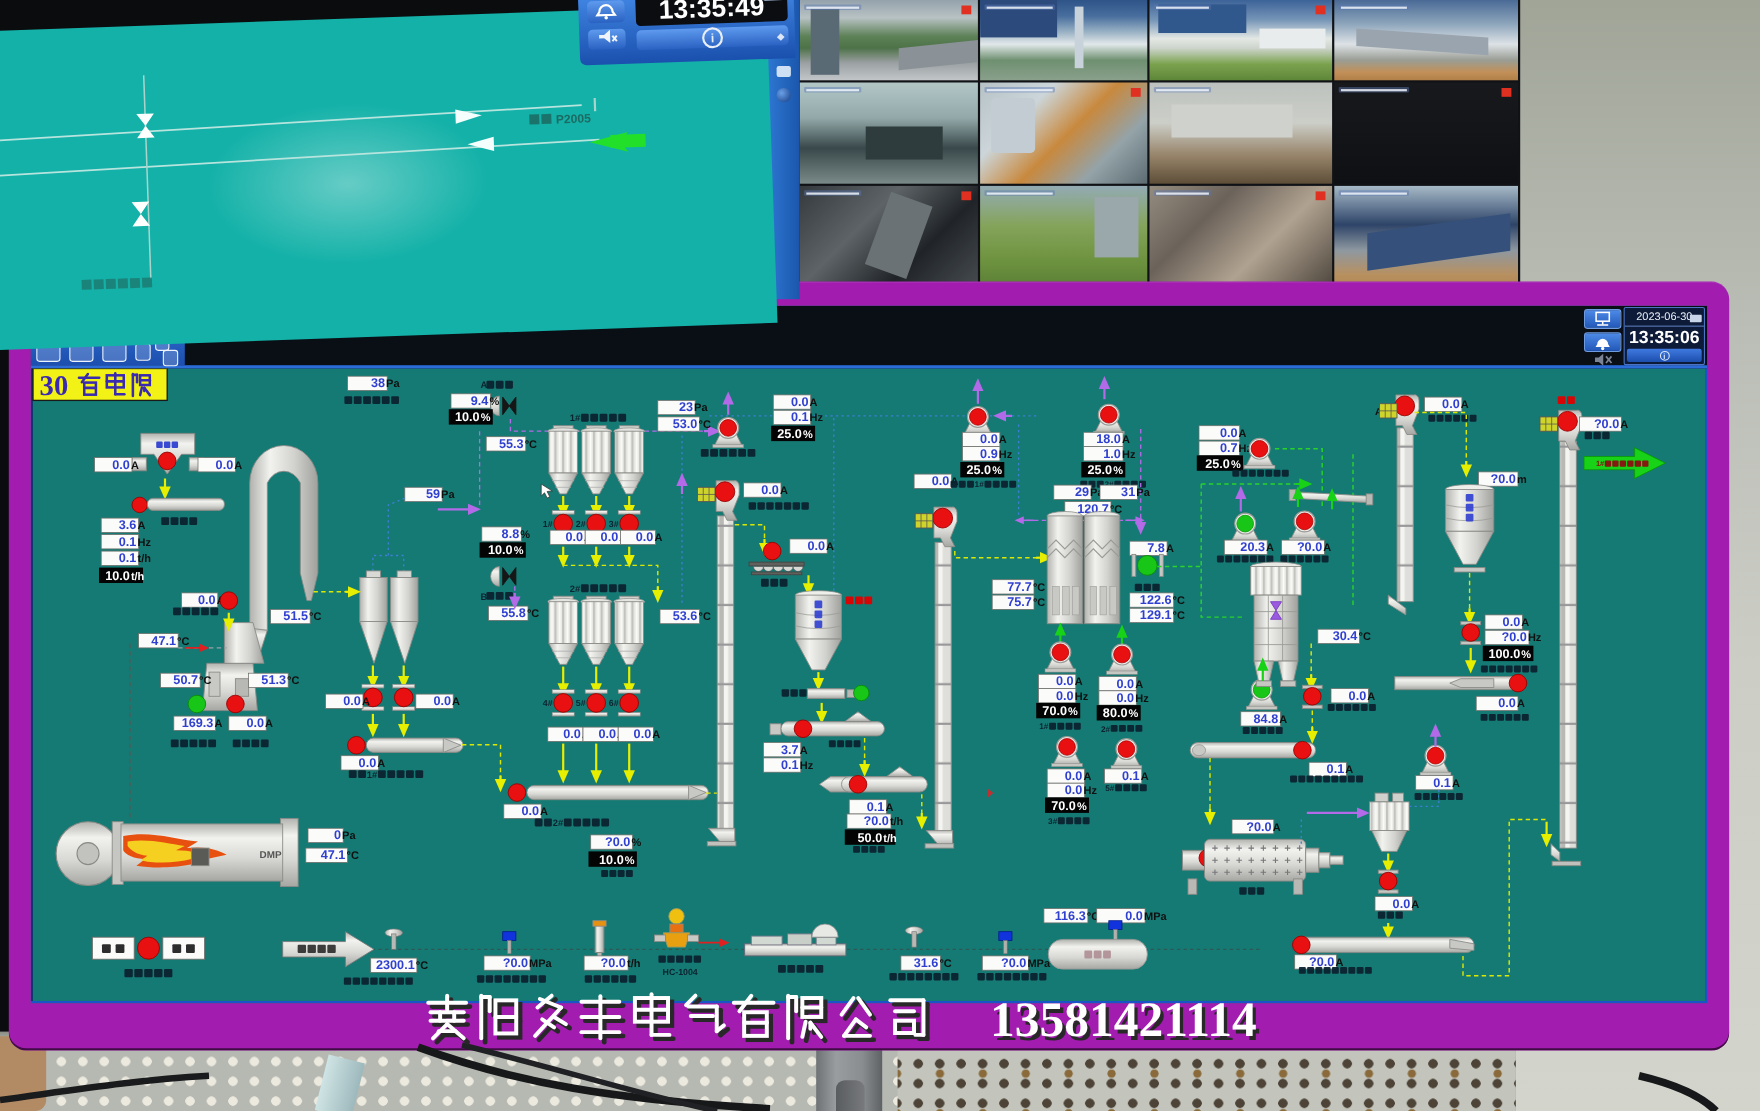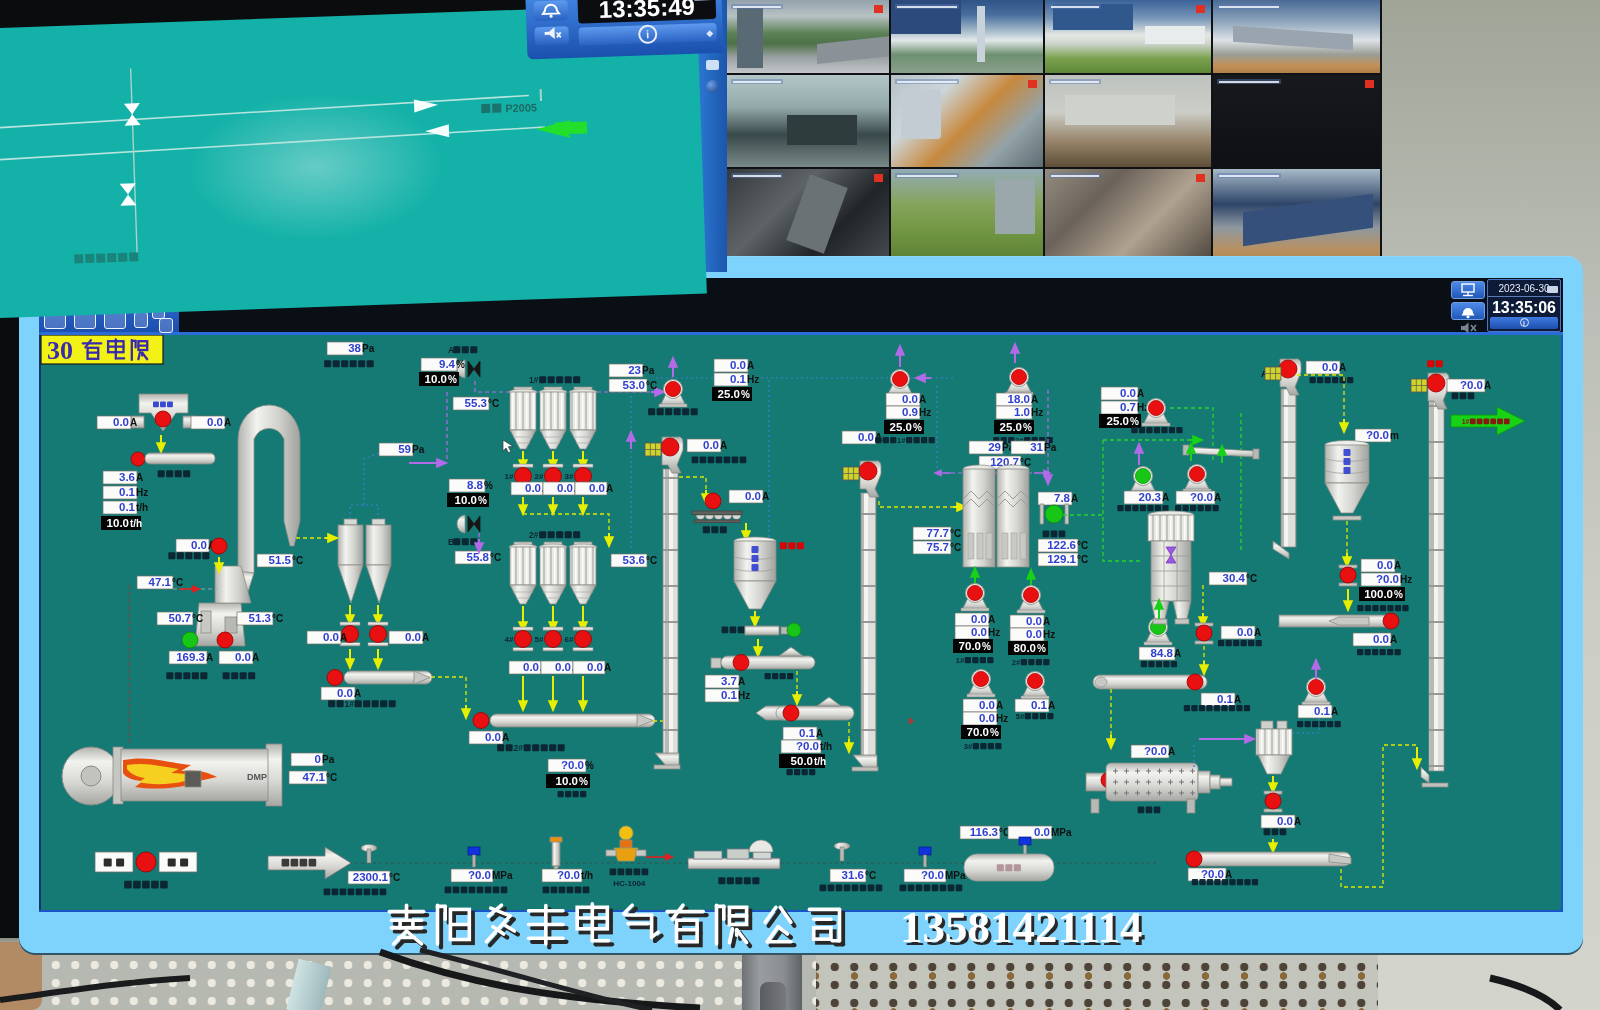--- a/index.html
+++ b/index.html
@@ -36,21 +36,21 @@
  background-image:radial-gradient(circle,#4d4337 0 4px,rgba(0,0,0,0) 4.5px),
   radial-gradient(circle,#8a6a3a 0 3.5px,rgba(0,0,0,0) 4px);
  background-size:19.5px 18px,39px 36px;background-position:9px 6px,19px 6px}
 #perf .shadow{position:absolute;left:0;top:0;width:100%;height:9px;background:linear-gradient(180deg,#888c82,#b6b9b1)}
 #tan{position:absolute;left:0;top:942px;width:42px;height:68px;background:#b28a64;border-radius:0 14px 10px 0}
 #ltblue{position:absolute;left:292px;top:962px;width:34px;height:52px;background:linear-gradient(90deg,#cfe4e4,#9db8bc);transform:rotate(14deg)}
 #stand{position:absolute;left:742px;top:942px;width:60px;height:68px;
  background:linear-gradient(90deg,#6f7275,#9a9da0 30%,#8a8d90 70%,#5f6265);}
 #stand .slot{position:absolute;left:18px;top:40px;width:26px;height:28px;border-radius:8px 8px 0 0;
  background:linear-gradient(90deg,#5a5d60,#77797c)}
-#monitor{position:absolute;left:19px;top:256px;width:1564px;height:699px;background:#7dd3fc;border-radius:16px;
+#monitor{position:absolute;left:8px;top:256px;width:1564px;height:699px;background:#a21caf;border-radius:16px;
  box-shadow:0 1px 0 rgba(255,255,255,.10) inset, 0 -2px 0 rgba(0,0,0,.6) inset}
 #screen{position:absolute;left:20px;top:22px;width:1524px;height:634px;background:#157a74;overflow:hidden;
  box-shadow:inset 0 -2px 0 #1a55c8, inset -2px 0 0 #1a55c8, inset 2px 0 0 #11356e}
 #tbar{position:absolute;left:0;top:0;width:1524px;height:57px;background:#0a0e15;border-bottom:3px solid #2b6cd8}
 #tbar .lpanel{position:absolute;left:0;top:0;width:140px;height:54px;
  background:linear-gradient(180deg,#4487e8 0%,#2a64c8 45%,#1c4fae 100%)}
 .ti{position:absolute;border:1.5px solid #eef4fc;border-radius:3px;background:rgba(255,255,255,.2)}
 #tray .btn{position:absolute;width:34px;height:18px;border-radius:3px;border:1px solid #6f9be0;
  background:linear-gradient(180deg,#4d8ae8,#2258b8);color:#fff;text-align:center;font-size:11px;line-height:16px}
 #dtpanel{position:absolute;right:2px;top:1px;width:74px;height:53px;background:#0d1a38;border:1px solid #4a74c4;border-radius:2px}

